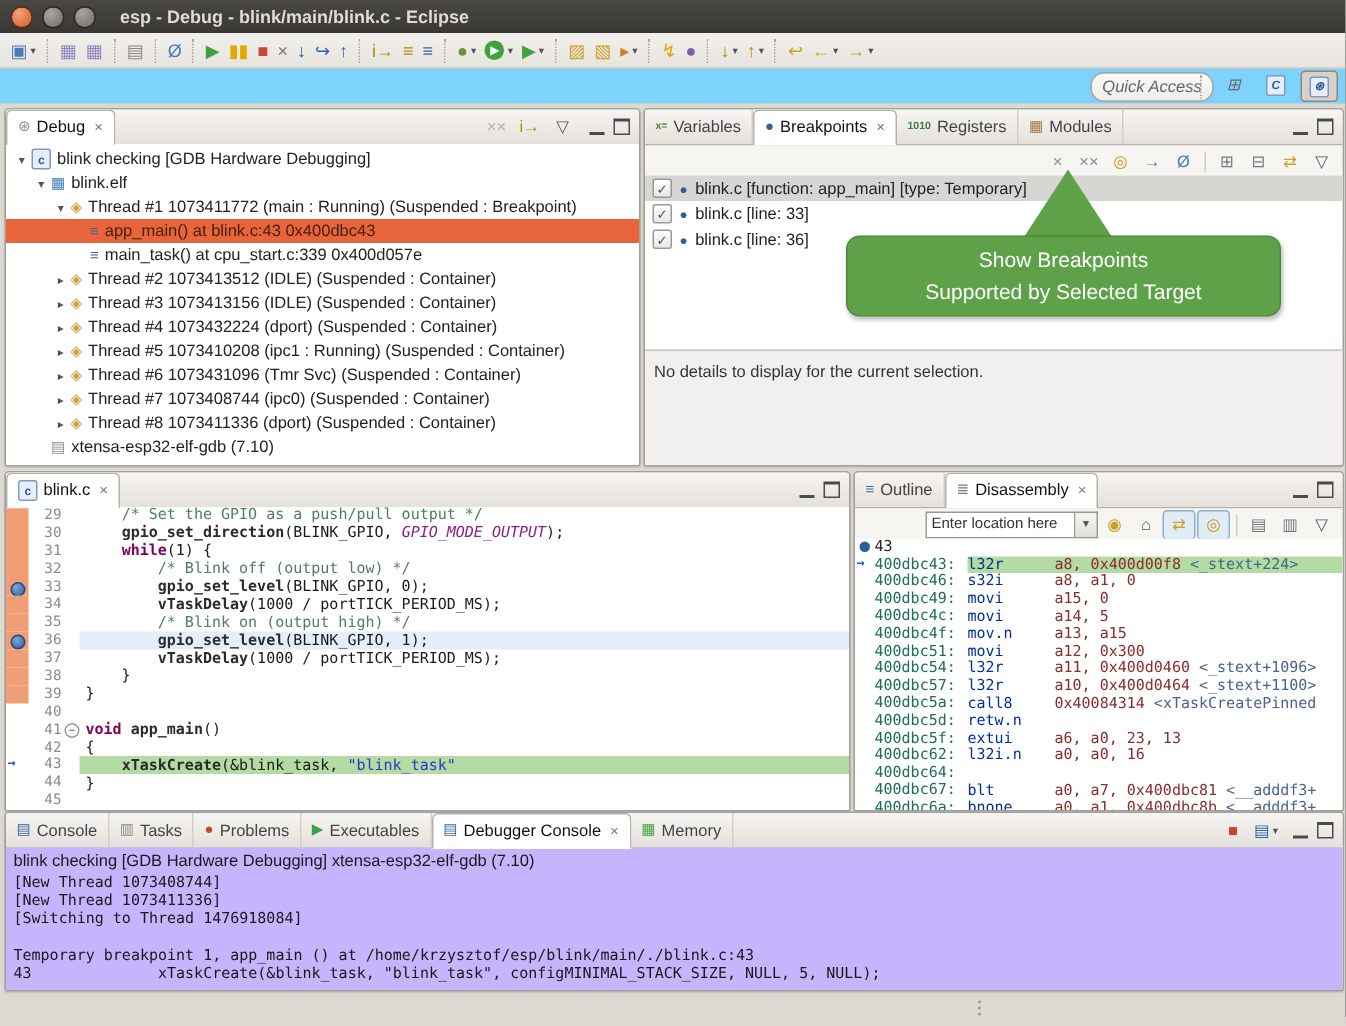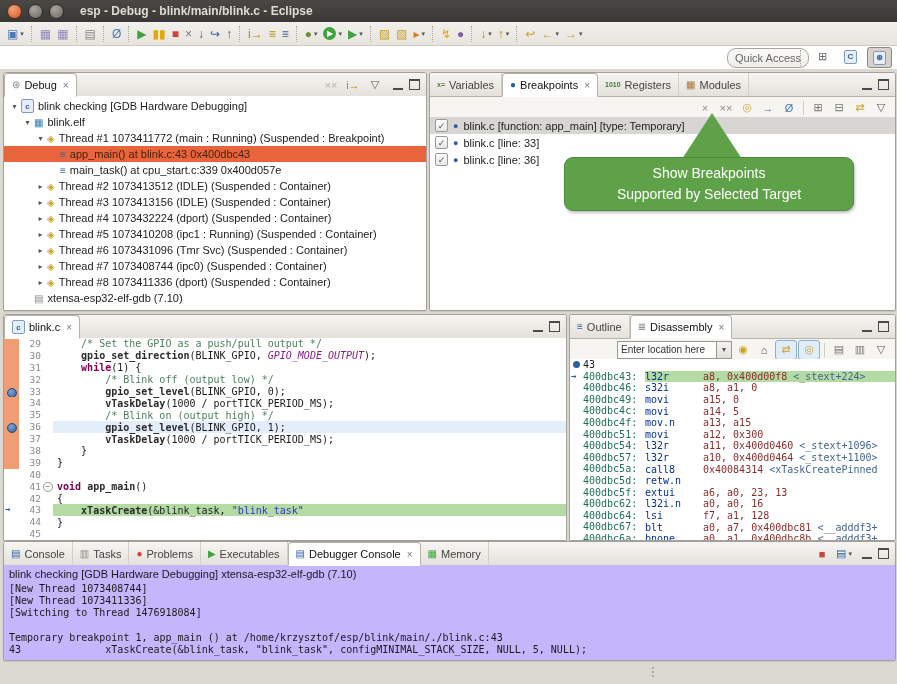--- a/index.html
+++ b/index.html
@@ -15,22 +15,22 @@
   
   .toolbar{position:absolute;top:22px;left:0;right:0;height:23px;
     background:linear-gradient(#f2f0ec,#e7e4df);border-bottom:1px solid #cbc8c2;
     display:flex;align-items:center;padding:0 4px;overflow:hidden;}
   .tsep{width:1px;height:16px;border-left:1px dotted #a9a6a0;margin:0 4px;}
   .tbtn{height:20px;display:flex;align-items:center;padding:0 3px;border-radius:3px;}
   .tbtn .g{font-size:12px;line-height:1;}
   .tbtn.circle .g{background:#3fa23f;color:#fff;border-radius:50%;width:13px;height:13px;
     display:flex;align-items:center;justify-content:center;font-size:8px;}
   .dd{font-size:7px;color:#555;margin-left:2px;}
-  .toolbar2{position:absolute;top:46px;left:0;right:0;height:23px;background:#ffffff;
-    border-bottom:1px solid #c2bfb9;}
+  .toolbar2{position:absolute;top:46px;left:0;right:0;height:23px;background:#7dd3fc;
+    border-bottom:1px solid #c2bfb9;font-style:italic;}
   .quick-access{position:absolute;left:727px;top:2px;width:80px;height:18px;border:1px solid #a8a5a0;
     border-radius:9px;background:linear-gradient(#fbfaf9,#efede9);color:#666;font-size:11px;
     display:flex;align-items:center;justify-content:center;}
   .persp{position:absolute;right:5px;top:1px;display:flex;gap:5px;align-items:center;height:21px;}
   .pdots{width:1px;height:16px;border-left:1px dotted #a9a6a0;margin-right:4px;}
   .pbtn{width:23px;height:19px;display:flex;align-items:center;justify-content:center;border-radius:3px;font-size:11px;}
   .pbtn.active{background:#d6d2ca;border:1px solid #8c8880;}
   
   .main{position:absolute;top:69px;left:0;right:0;bottom:0;background:#dcd9d3;}
   .panel{position:absolute;background:#fff;border:1px solid #a3a09b;border-radius:3px 3px 2px 2px;
@@ -430,20 +430,21 @@
             <span class="cb">✓</span>
             <span class="bpicn">●</span>
             <span class="bplabel">blink.c [line: 36]</span>
           </div>
         </div>
       <div class="callout-arrow"></div>
       <div class="callout">
         <span>Show Breakpoints</span>
         <span>Supported by Selected Target</span>
       </div>
+      <div class="bp-detail">No details to display for the current selection.</div>
     </div>
 
     <div class="panel" style="left:3px;top:245px;width:562px;height:225px;">
       <div class="tabbar">
         <div class="tabs" id="ed-tabs">
             <div class="tab active">
               <span class="bxicon">c</span>
               <span class="tlabel">blink.c</span>
               <span class="tclose">×</span>
             </div>
@@ -531,21 +532,21 @@
           <div class="drow"><span class="dmark"></span><span class="daddr">400dbc49:</span><span class="drest"><span class="dmn">movi</span><span class="dop">a15, 0</span></span></div>
           <div class="drow"><span class="dmark"></span><span class="daddr">400dbc4c:</span><span class="drest"><span class="dmn">movi</span><span class="dop">a14, 5</span></span></div>
           <div class="drow"><span class="dmark"></span><span class="daddr">400dbc4f:</span><span class="drest"><span class="dmn">mov.n</span><span class="dop">a13, a15</span></span></div>
           <div class="drow"><span class="dmark"></span><span class="daddr">400dbc51:</span><span class="drest"><span class="dmn">movi</span><span class="dop">a12, 0x300</span></span></div>
           <div class="drow"><span class="dmark"></span><span class="daddr">400dbc54:</span><span class="drest"><span class="dmn">l32r</span><span class="dop">a11, 0x400d0460 </span><span class="dsym">&lt;_stext+1096&gt;</span></span></div>
           <div class="drow"><span class="dmark"></span><span class="daddr">400dbc57:</span><span class="drest"><span class="dmn">l32r</span><span class="dop">a10, 0x400d0464 </span><span class="dsym">&lt;_stext+1100&gt;</span></span></div>
           <div class="drow"><span class="dmark"></span><span class="daddr">400dbc5a:</span><span class="drest"><span class="dmn">call8</span><span class="dop">0x40084314 </span><span class="dsym">&lt;xTaskCreatePinned</span></span></div>
           <div class="drow"><span class="dmark"></span><span class="daddr">400dbc5d:</span><span class="drest"><span class="dmn">retw.n</span><span class="dop"></span></span></div>
           <div class="drow"><span class="dmark"></span><span class="daddr">400dbc5f:</span><span class="drest"><span class="dmn">extui</span><span class="dop">a6, a0, 23, 13</span></span></div>
           <div class="drow"><span class="dmark"></span><span class="daddr">400dbc62:</span><span class="drest"><span class="dmn">l32i.n</span><span class="dop">a0, a0, 16</span></span></div>
-          <div class="drow"><span class="dmark"></span><span class="daddr">400dbc64:</span><span class="drest"><span class="dmn">lsi</span><span class="dop">f7, a1, 128</span></span></div>
+          <div class="drow"><span class="dmark"></span><span class="daddr">400dbc64:</span></div>
           <div class="drow"><span class="dmark"></span><span class="daddr">400dbc67:</span><span class="drest"><span class="dmn">blt</span><span class="dop">a0, a7, 0x400dbc81 </span><span class="dsym">&lt;__adddf3+</span></span></div>
           <div class="drow"><span class="dmark"></span><span class="daddr">400dbc6a:</span><span class="drest"><span class="dmn">bnone</span><span class="dop">a0, a1, 0x400dbc8b </span><span class="dsym">&lt;__adddf3+</span></span></div>
         </div>
     </div>
 
     <div class="panel" style="left:3px;top:472px;width:891px;height:118px;">
       <div class="tabbar">
         <div class="tabs" id="con-tabs">
             <div class="tab">
               <span class="ticon" style="color: rgb(52, 101, 164);">▤</span>

